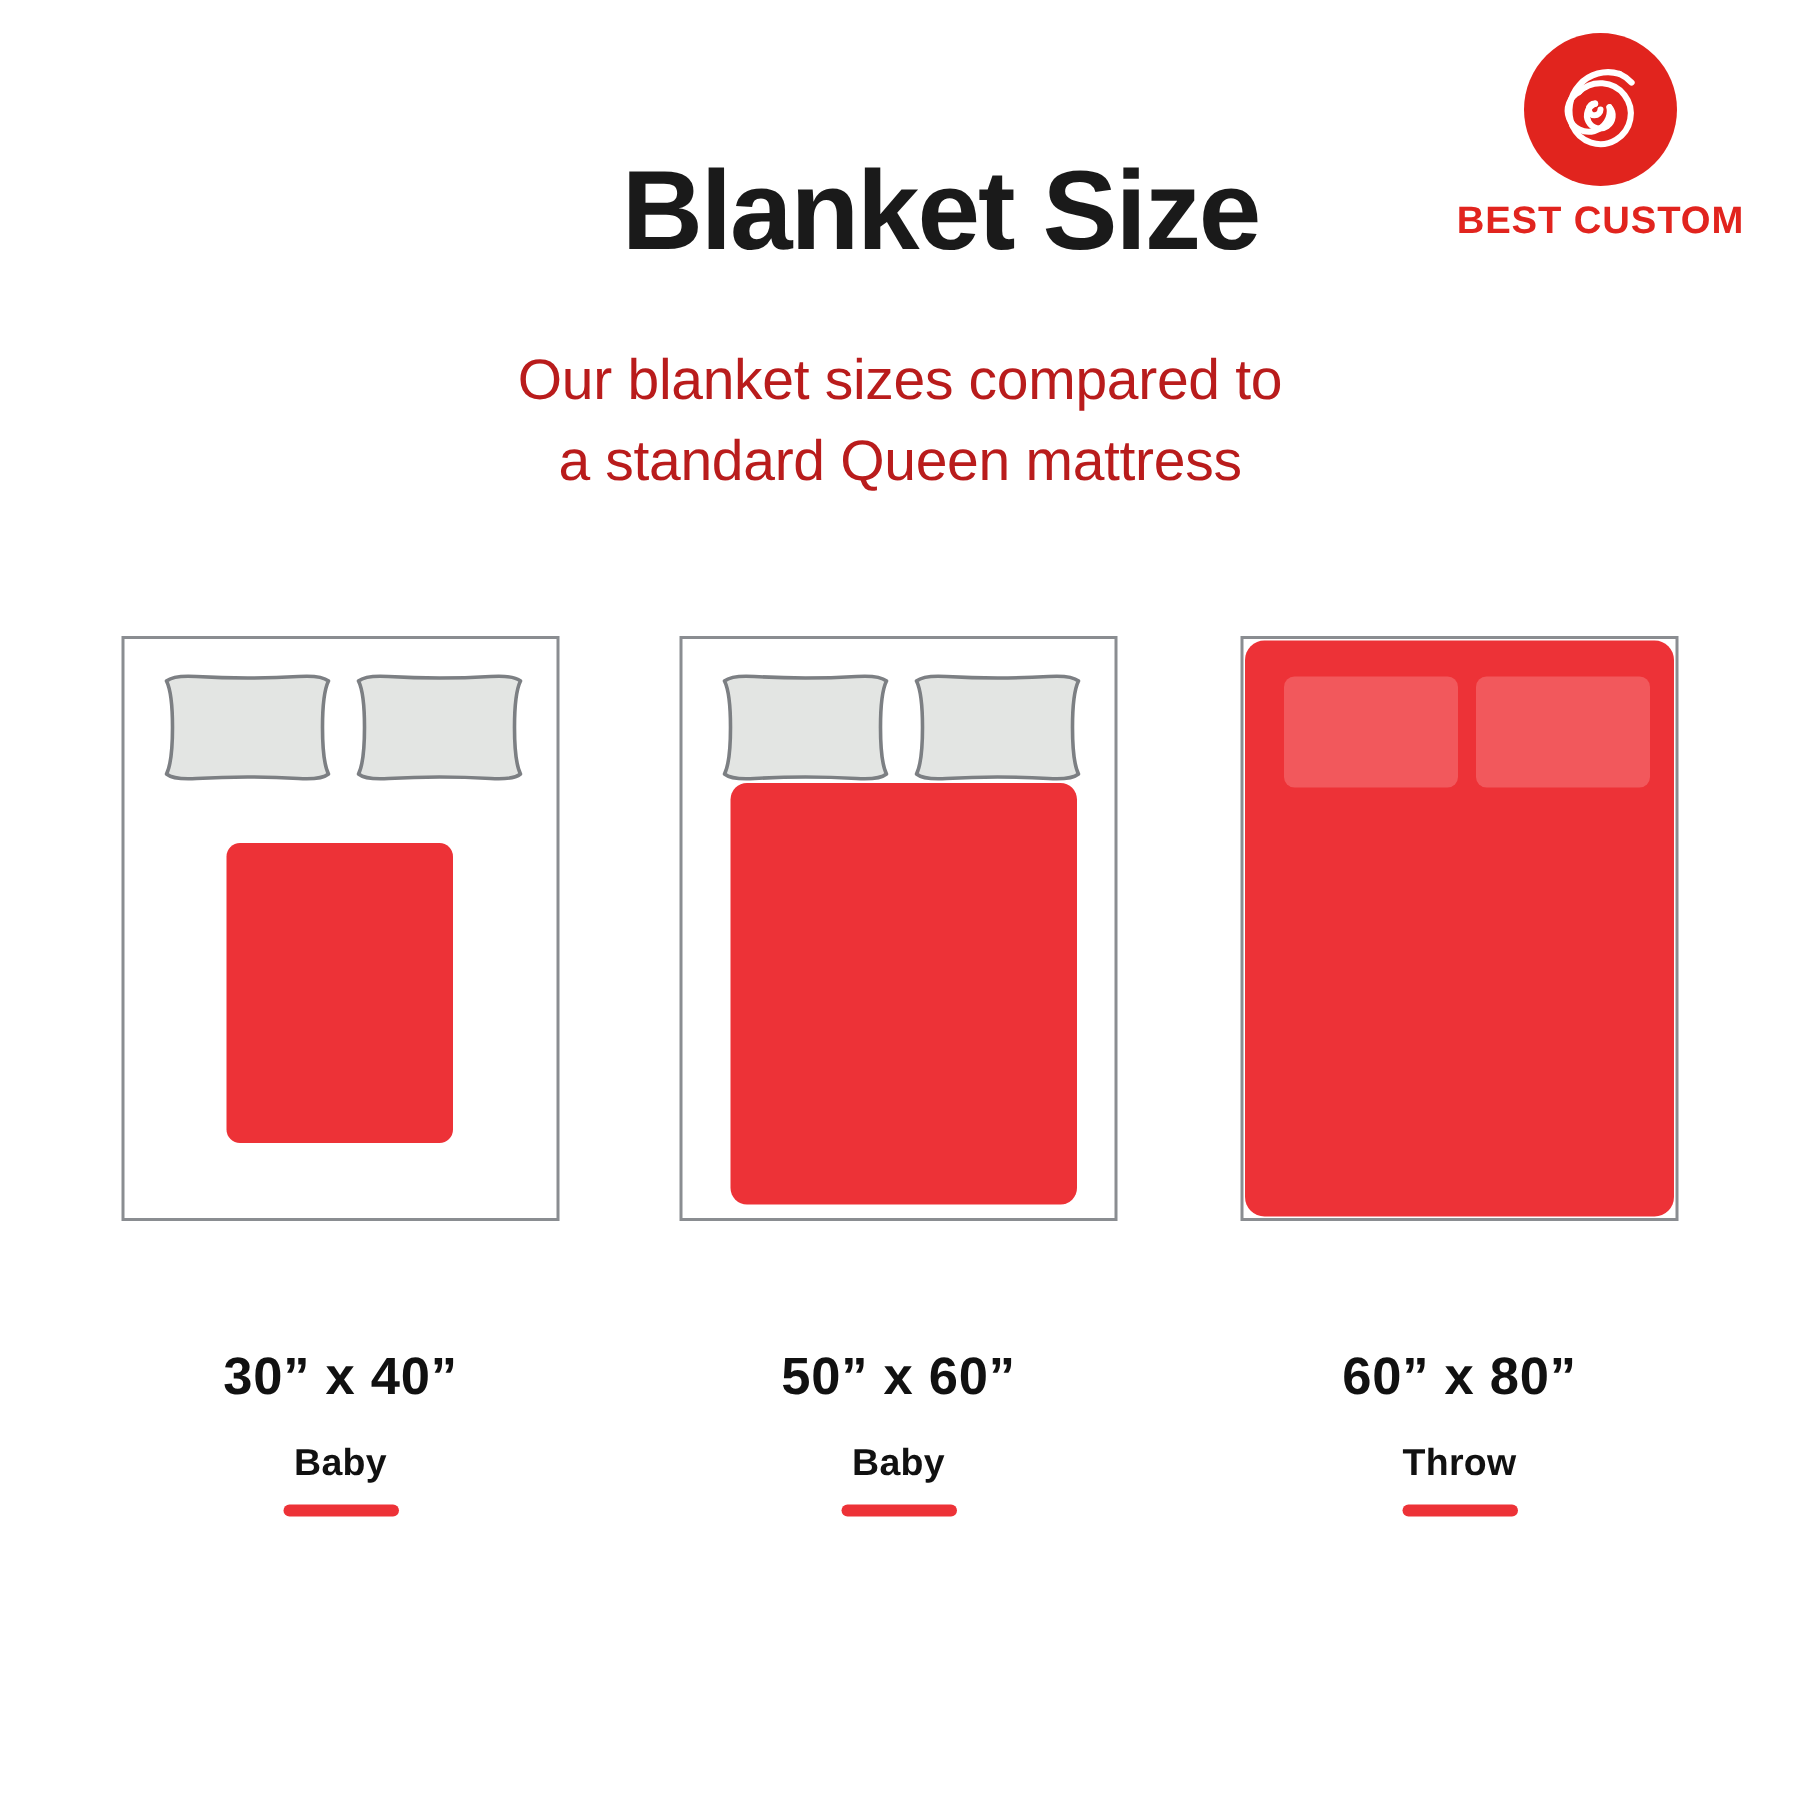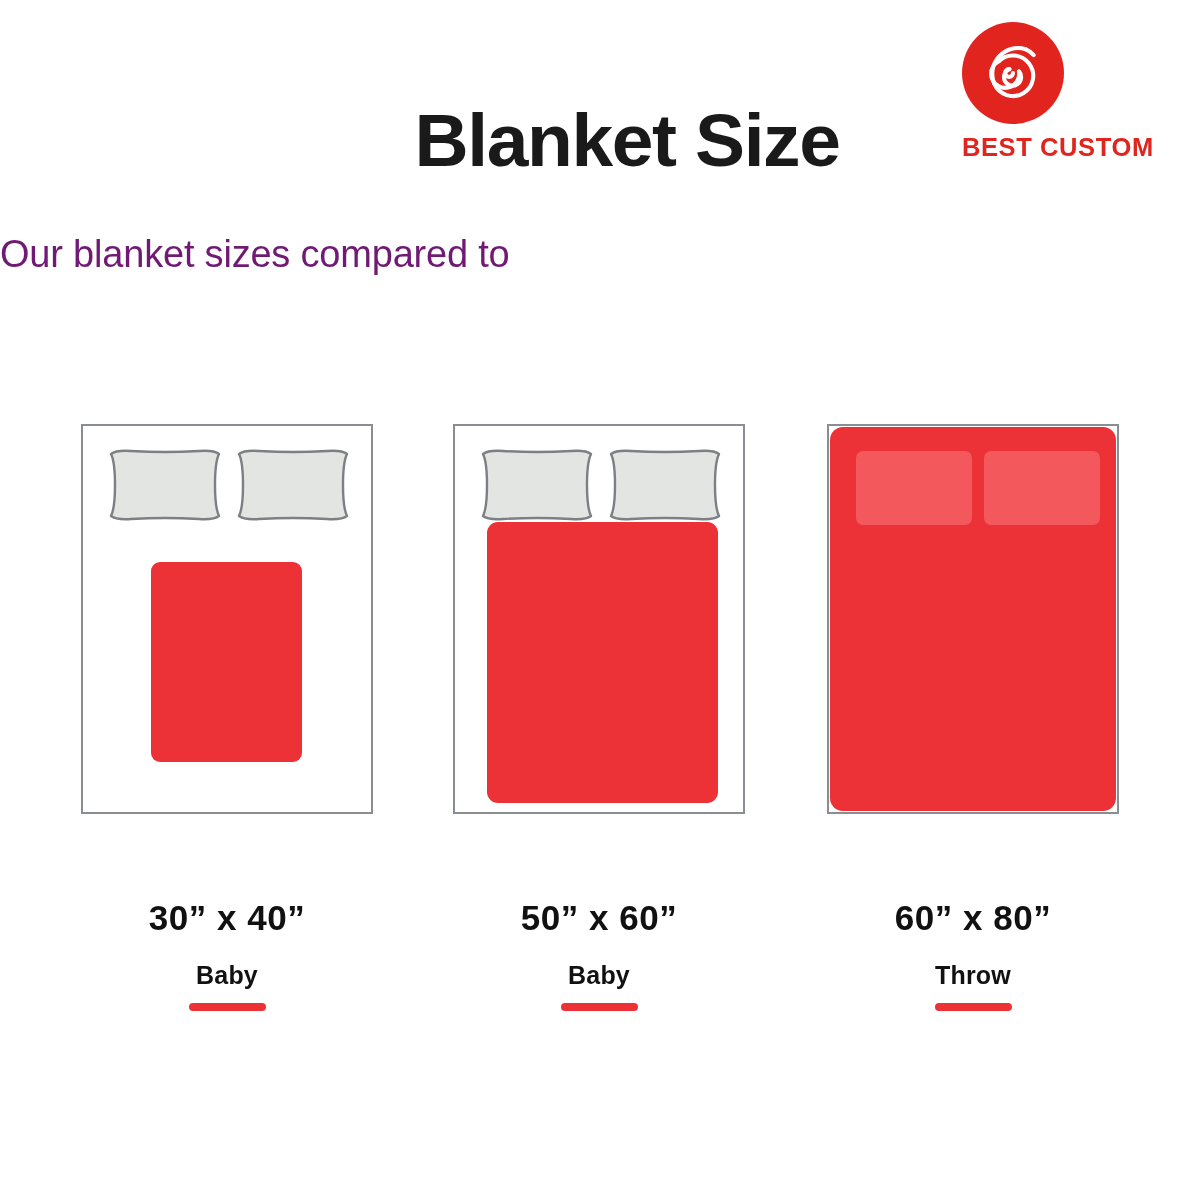--- a/index.html
+++ b/index.html
@@ -21,20 +21,21 @@
   }
 
   
   .brand {
     position: absolute;
     top: 22px;
     right: 28px;
     width: 210px;
     display: flex;
     flex-direction: column;
+    align-items: center;
   }
   .brand-mark {
     width: 102px;
     height: 102px;
     border-radius: 50%;
     background: #E1241E;
     display: flex;
     align-items: center;
     justify-content: center;
   }
@@ -61,26 +62,26 @@
     font-weight: bold;
     letter-spacing: -1.4px;
     color: #1a1a1a;
     padding-left: 27px;
   }
   .subtitle {
     position: absolute;
     top: 228px;
     left: 0;
     width: 1200px;
-    text-align: left;
+    text-align: center;
     font-size: 38px;
     line-height: 1.42;
     font-weight: normal;
     letter-spacing: -0.2px;
-    color: #701a75;
+    color: #b91c1c;
   }
   .subtitle .line { display: block; }
 
   
   .beds {
     position: absolute;
     top: 424px;
     left: 0;
     width: 1200px;
     height: 390px;
@@ -212,20 +213,21 @@
         </g>
       </svg>
     </div>
     <div class="brand-name">BEST CUSTOM</div>
   </div>
 
   <div class="title">Blanket Size</div>
 
   <div class="subtitle">
     <span class="line">Our blanket sizes compared to</span>
+    <span class="line">a standard Queen mattress</span>
   </div>
 
   <div class="beds">
 
     <div class="bed-col c1">
       <div class="mattress"></div>
       <div class="pillow left">
         <svg viewBox="0 0 116 74" preserveAspectRatio="none" aria-hidden="true">
           <path d="M4 6 Q9 2 24 3 Q58 5 92 3 Q107 2 112 6 Q108 14 108 37 Q108 60 112 68 Q107 72 92 71 Q58 69 24 71 Q9 72 4 68 Q8 60 8 37 Q8 14 4 6 Z" fill="#E3E5E3" stroke="#7C7F83" stroke-width="2.4" stroke-linejoin="round"></path>
         </svg>

